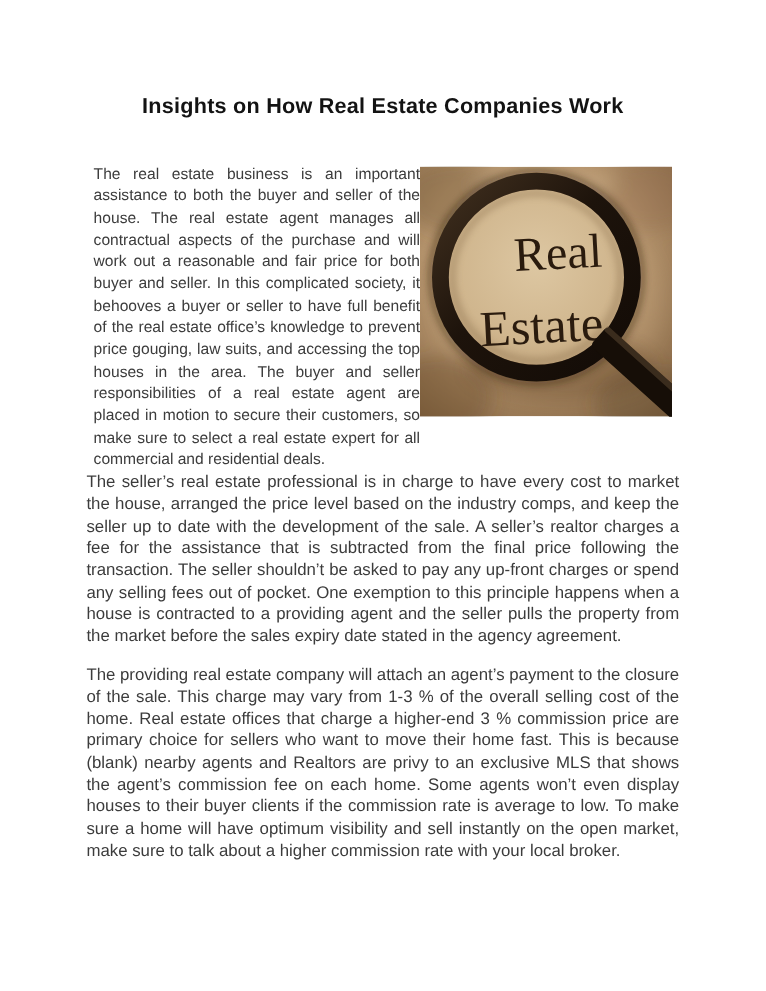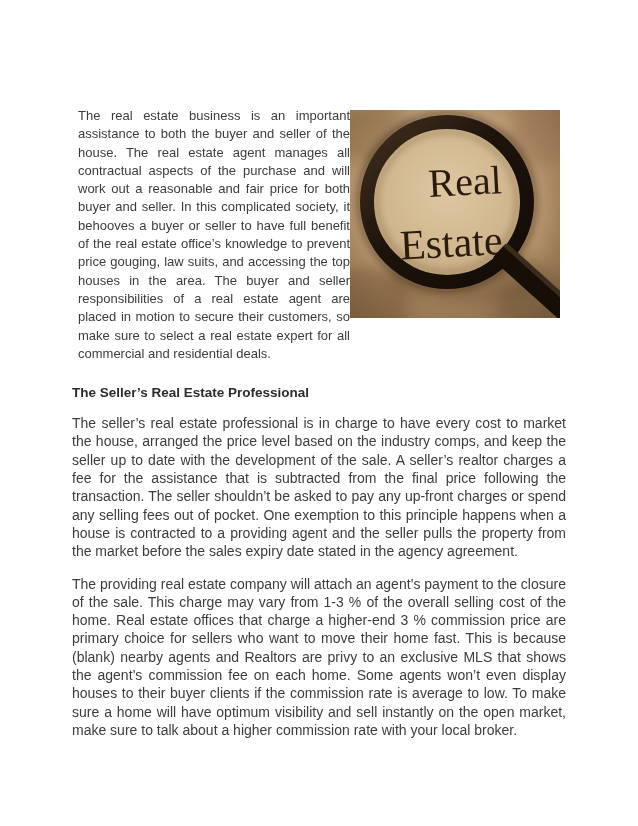--- a/index.html
+++ b/index.html
@@ -60,20 +60,21 @@
   .lens-word {
     font-family: "Liberation Serif", serif;
     fill: #2a1b0e;
   }
 </style>
 </head>
 <body>
 
 <div class="page">
 
+  <h1 class="doc-title">Insights on How Real Estate Companies Work</h1>
 
   <div class="intro-row">
     <p class="intro-text">The real estate business is an important assistance to both the buyer and seller of the house. The real estate agent manages all contractual aspects of the purchase and will work out a reasonable and fair price for both buyer and seller. In this complicated society, it behooves a buyer or seller to have full benefit of the real estate office’s knowledge to prevent price gouging, law suits, and accessing the top houses in the area. The buyer and seller responsibilities of a real estate agent are placed in motion to secure their customers, so make sure to select a real estate expert for all commercial and residential deals.</p>
 
     <div class="photo-frame">
       <svg width="210" height="208" viewBox="0 0 210 208" xmlns="http://www.w3.org/2000/svg">
         <defs>
           <radialGradient id="paperGrad" cx="45%" cy="38%" r="80%">
             <stop offset="0%" stop-color="#c9ac85"></stop>
             <stop offset="55%" stop-color="#b3926b"></stop>
@@ -122,18 +123,17 @@
         <circle cx="97" cy="92" r="80" fill="none" stroke="url(#ringGrad)" stroke-width="14"></circle>
 
         <g transform="translate(155,146) rotate(42)">
           <rect x="-8" y="-11" width="110" height="22" rx="4" fill="#160e07"></rect>
           <rect x="-8" y="-11" width="110" height="5" rx="2" fill="#5a452f" opacity="0.55"></rect>
         </g>
       </svg>
     </div>
   </div>
 
-  <h2 class="section-heading">The Seller’s Real Estate Professional</h2>
 
   <p class="body-para">The seller’s real estate professional is in charge to have every cost to market the house, arranged the price level based on the industry comps, and keep the seller up to date with the development of the sale. A seller’s realtor charges a fee for the assistance that is subtracted from the final price following the transaction. The seller shouldn’t be asked to pay any up-front charges or spend any selling fees out of pocket. One exemption to this principle happens when a house is contracted to a providing agent and the seller pulls the property from the market before the sales expiry date stated in the agency agreement.</p>
   <p class="body-para">The providing real estate company will attach an agent’s payment to the closure of the sale. This charge may vary from 1-3 % of the overall selling cost of the home. Real estate offices that charge a higher-end 3 % commission price are primary choice for sellers who want to move their home fast. This is because (blank) nearby agents and Realtors are privy to an exclusive MLS that shows the agent’s commission fee on each home. Some agents won’t even display houses to their buyer clients if the commission rate is average to low. To make sure a home will have optimum visibility and sell instantly on the open market, make sure to talk about a higher commission rate with your local broker.</p>
 
 </div>
 
 </body></html>

